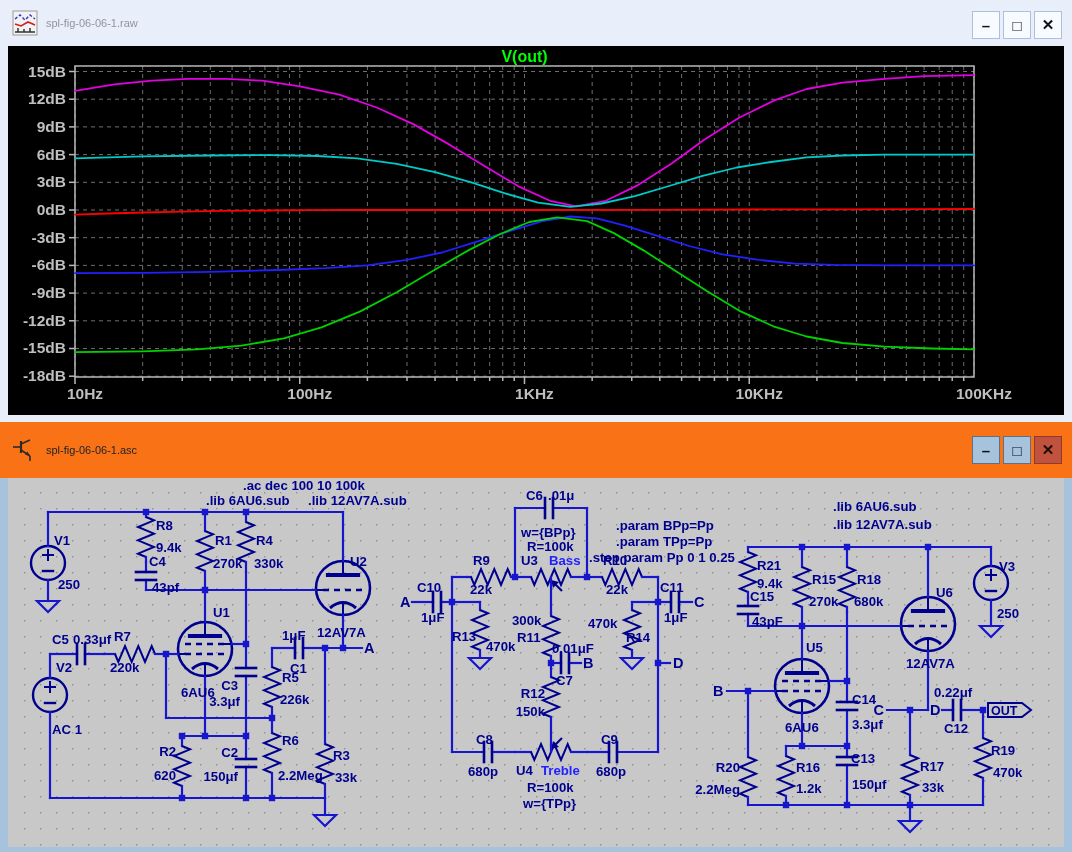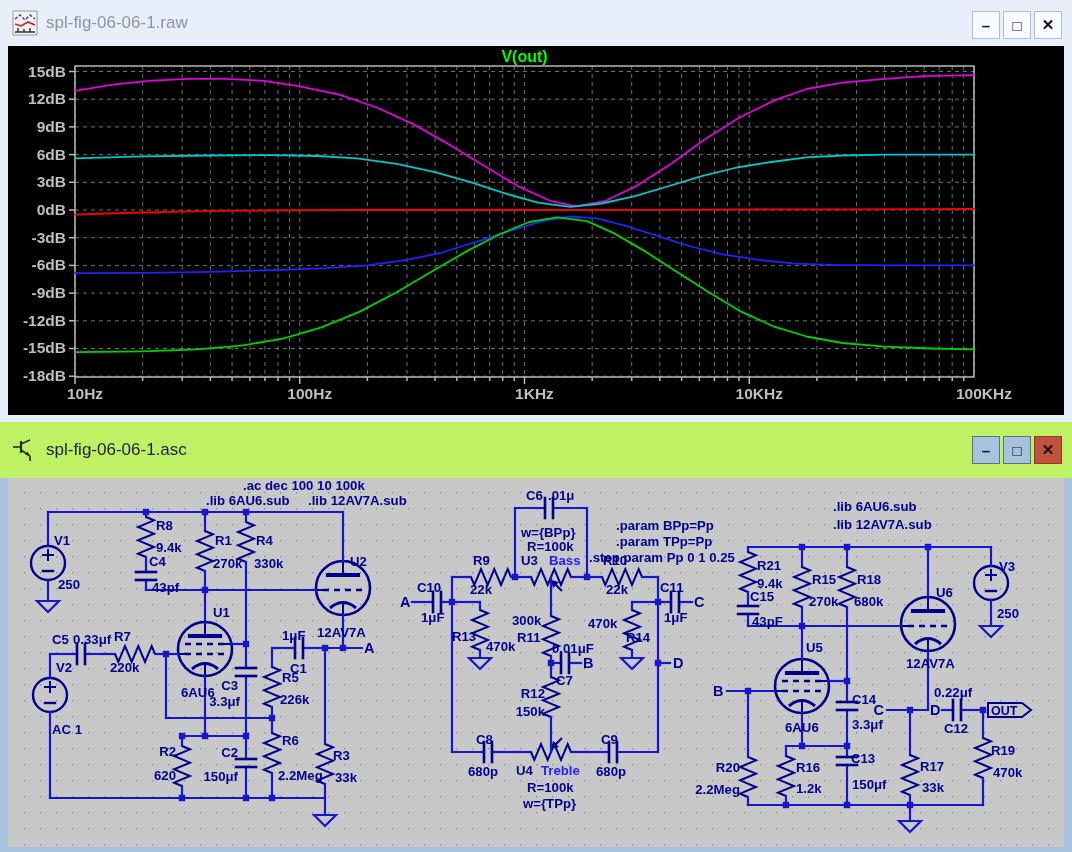--- a/index.html
+++ b/index.html
@@ -1,30 +1,30 @@
 <!DOCTYPE html>
 <html><head>
 <meta charset="utf-8">
 <style>
   html,body{margin:0;padding:0;background:#dfe7f5;font-family:"Liberation Sans",sans-serif;}
   #stage{position:relative;width:1072px;height:852px;overflow:hidden;background:#dfe7f5;}
   .win{position:absolute;left:0;width:1072px;}
   .titlebar{position:absolute;left:0;top:0;width:100%;display:flex;align-items:center;}
-  .tb-title{font-size:17px;margin-left:8px;}
+  .tb-title{font-size:11px;margin-left:8px;}
   .tb-icon{margin-left:12px;display:flex;align-items:center;}
   .ctrls{position:absolute;right:10px;display:flex;gap:3px;}
   .btn{width:28px;height:28px;display:flex;align-items:center;justify-content:center;
        font-size:15px;font-weight:bold;box-sizing:border-box;cursor:default;}
   #plot-win{top:0;height:422px;background:#e9eefb;}
   #plot-win .titlebar{height:46px;background:#e9eefb;}
   #plot-win .tb-title{color:#8f949c;}
   #plot-win .btn{background:#f7faff;border:1px solid #aebfd8;color:#111;}
   #plot-client{position:absolute;left:8px;top:46px;width:1056px;height:369px;background:#22c55e;}
   #schem-win{top:422px;height:430px;background:#a7c2dd;}
-  #schem-win .titlebar{height:56px;background:#bef264;}
+  #schem-win .titlebar{height:56px;background:#f97316;}
   #schem-win .tb-title{color:#1c2126;}
   #schem-win .btn{background:#a7c2dd;border:1px solid #5c7186;color:#0a0a0a;}
   #schem-win .btn.close{background:#c1523e;border:1px solid #8f3a2c;color:#1c0d08;}
   #schem-client{position:absolute;left:8px;top:56px;width:1056px;height:369px;background:#c8c8c8;}
   svg{display:block;}
 </style>
 </head>
 <body>
 
 <div id="stage">

